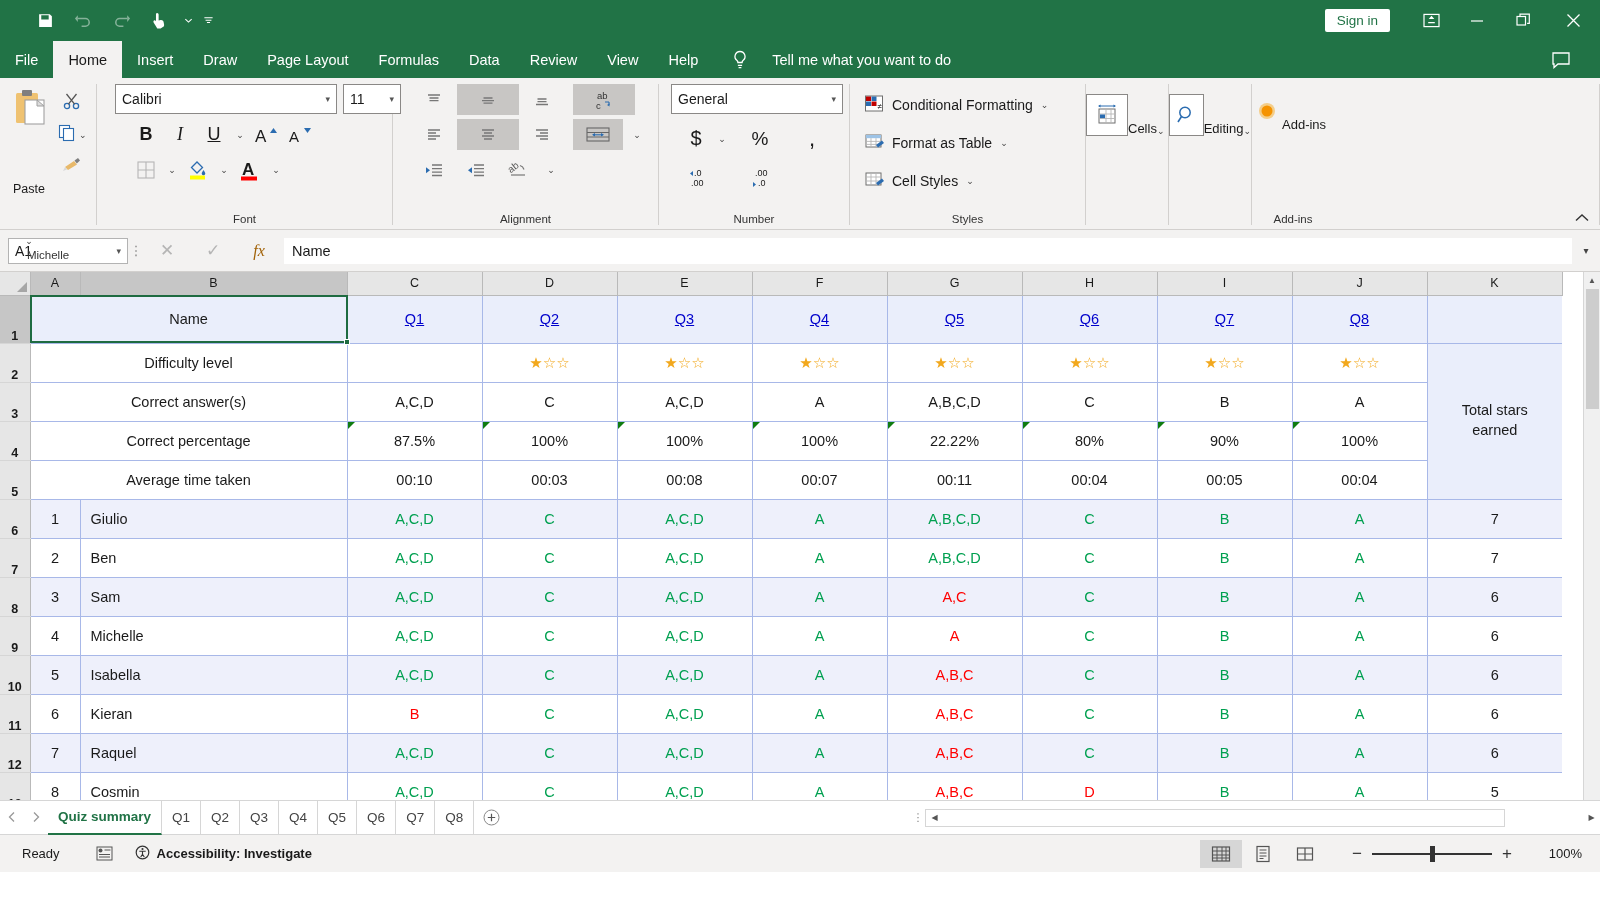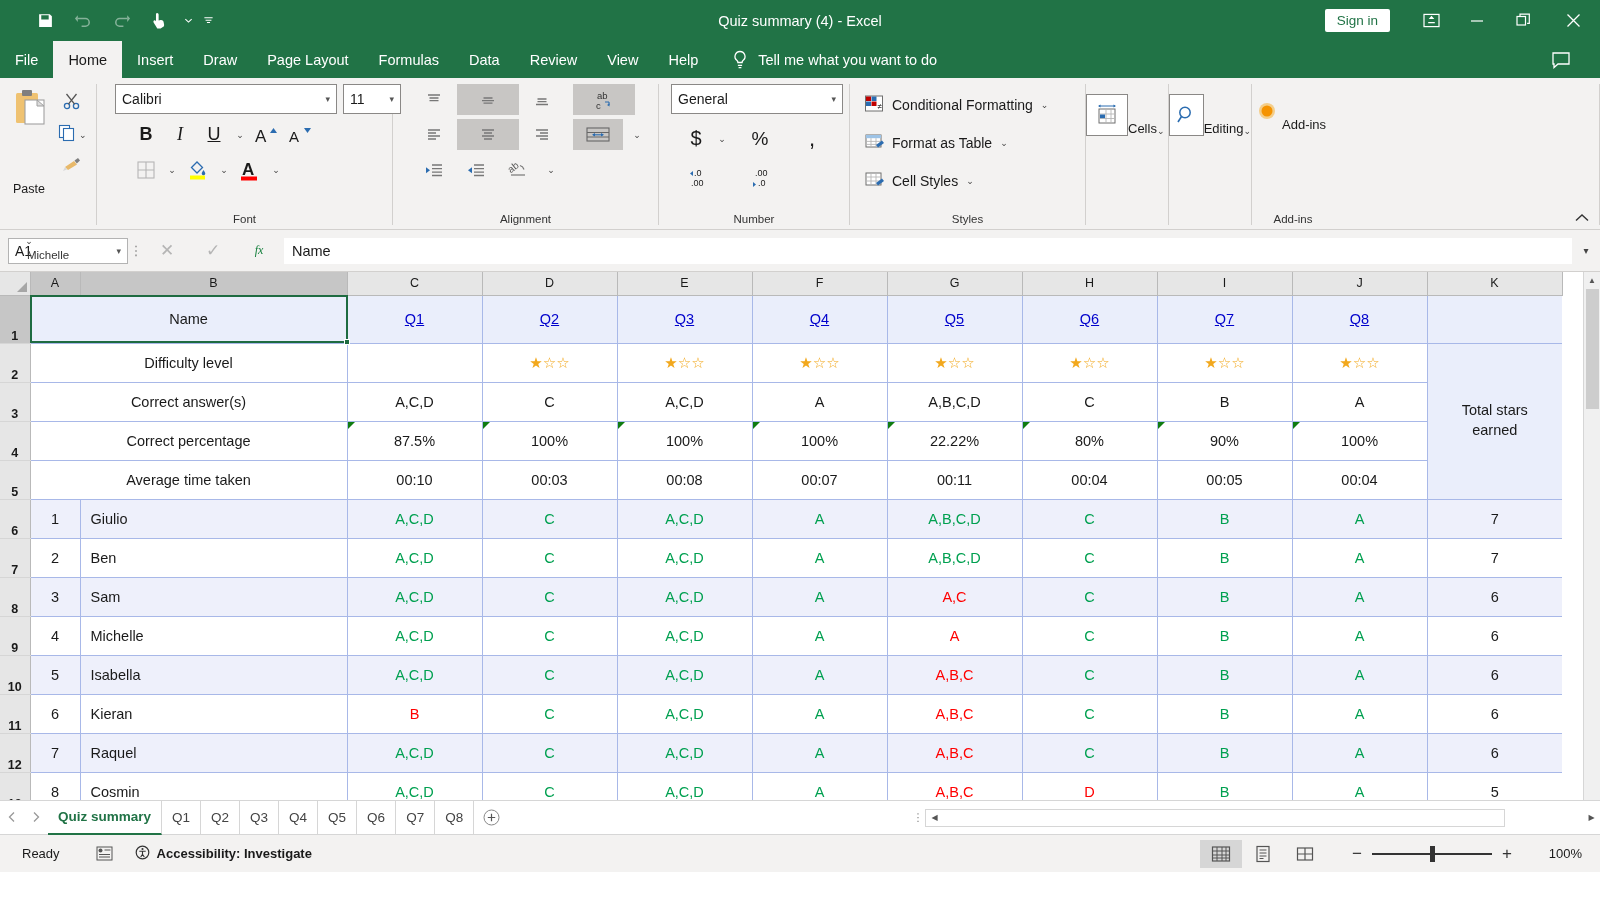--- a/index.html
+++ b/index.html
@@ -44,21 +44,21 @@
   .tabstrip {
     height: 37px; background: #217346; display: flex; align-items: stretch;
     position: relative;
   }
   .rtab {
     padding: 0 15px; display: flex; align-items: center; justify-content: center;
     font-size: 14.5px; color: #ffffff; height: 37px;
   }
   .rtab.active { background: #f3f2f1; color: #1a1a1a; }
   .tellme {
-    display: flex; align-items: center; gap: 9px; padding-left: 18px;
+    display: flex; align-items: center; gap: 23px; padding-left: 18px;
     font-size: 14.5px; color: #ffffff;
   }
   .tellme-icon svg { display: block; }
   .tabstrip-right { margin-left: auto; display: flex; align-items: center; padding-right: 16px; }
 
   
   .ribbon {
     height: 152px; background: #f3f2f1; display: flex; align-items: stretch;
     border-bottom: 1px solid #d2d0ce; position: relative;
   }
@@ -281,21 +281,20 @@
       <svg width="9" height="9" viewBox="0 0 10 10">
           <path fill="none" stroke="#fff" stroke-width="1.2" d="M1.5 3.5L5 6.8l3.5-3.3"></path>
         </svg>
     </div>
     <div class="qat-btn qat-small">
       <svg width="11" height="11" viewBox="0 0 12 12">
           <path fill="none" stroke="#fff" stroke-width="1.1" d="M1.5 3h9M2.8 5.6h6.4M4.3 8.2h3.4"></path>
         </svg>
     </div>
   </div>
-  <div class="title-center">Quiz summary (4)  -  Excel</div>
   <div class="title-right">
     <button class="signin">Sign in</button>
     <div class="winbtn">
       <svg width="17" height="15" viewBox="0 0 18 16">
           <rect x="1" y="1.5" width="16" height="13" fill="none" stroke="#fff" stroke-width="1.3"></rect>
           <path fill="#fff" d="M5.5 9.5h7v1.5h-7zM9 3l3 3.5H6z"></path>
         </svg>
     </div>
     <div class="winbtn">
       <svg width="14" height="14" viewBox="0 0 14 14">
@@ -686,21 +685,21 @@
 
 <div class="formulabar">
   <div class="namebox">
     <span>A1</span>
     <span class="combo-arrow">▾</span>
   </div>
   <div class="fb-divider">⋮</div>
   <div class="fb-btns">
     <div class="fb-btn" style="color:#b5b5b5;">✕</div>
     <div class="fb-btn" style="color:#b5b5b5;">✓</div>
-    <div class="fb-btn" style="font-style:italic;font-family:'Liberation Serif',serif;color:#15803d;font-size:12px;">fx</div>
+    <div class="fb-btn" style="font-style:italic;font-family:'Liberation Serif',serif;color:#a16207;font-size:16px;">fx</div>
   </div>
   <div class="fb-input">Name</div>
   <div class="fb-expand">▾</div>
 </div>
 
 <div class="gridwrap">
   <div class="grid-scroll">
     <table class="sheet">
       <colgroup>
         <col style="width:30px">

